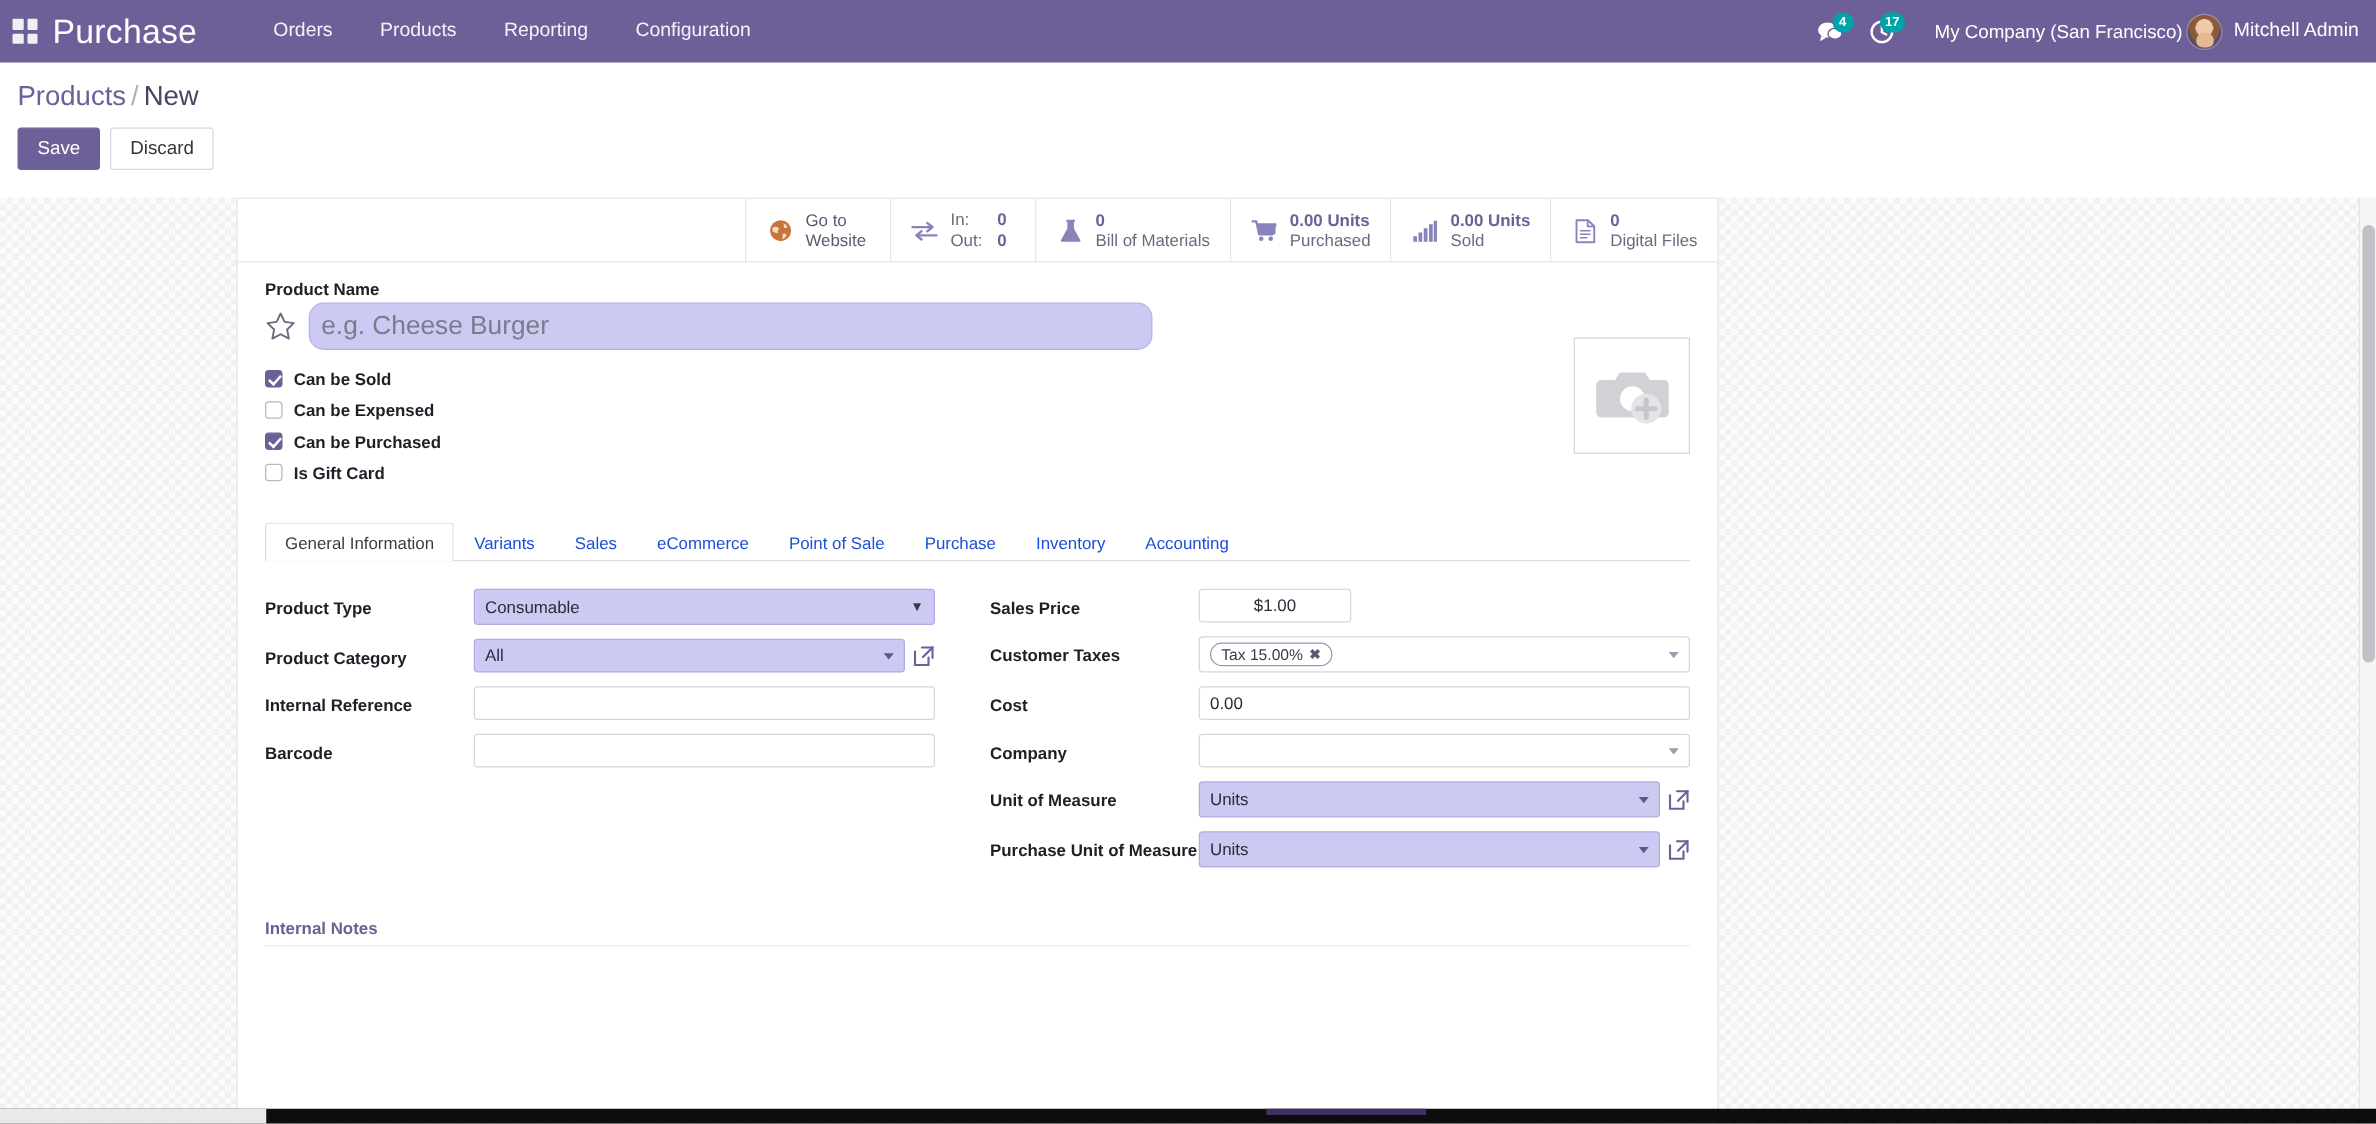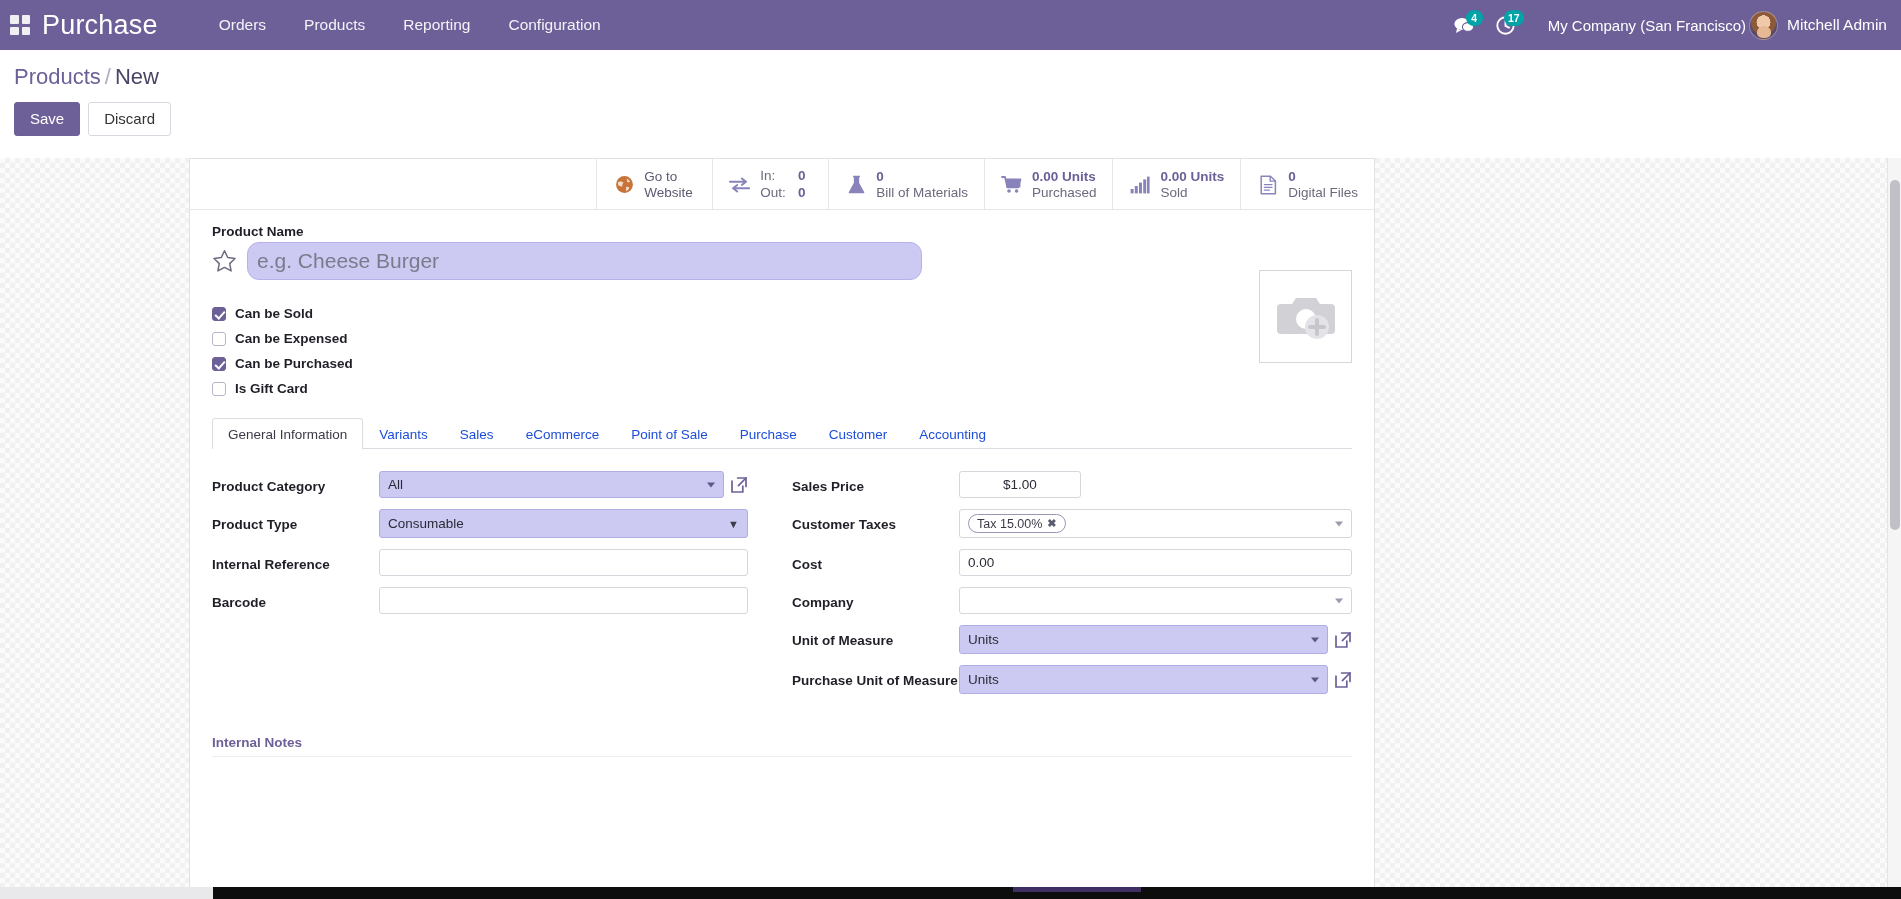--- a/index.html
+++ b/index.html
@@ -119,21 +119,21 @@
   .star-btn { cursor: pointer; display: flex; align-items: center; }
   .name-input {
     width: 675px; height: 38px; font-size: 21px;
     background: #ccc9f2; border: 1px solid #b6b2e8; border-radius: 12px;
     padding: 2px 9px; color: #2b2b38;
     font-family: "Liberation Sans", sans-serif;
   }
   .name-input::placeholder { color: #7b7b8c; opacity: 1; }
 
   .checks { margin-top: 16px; }
-  .check-row { display: flex; align-items: flex-end; gap: 9px; height: 25px; }
+  .check-row { display: flex; align-items: flex-start; gap: 9px; height: 25px; }
   .cb {
     width: 14px; height: 14px; border-radius: 3px; flex: none;
     border: 1px solid #b8b5c9; background: #fff; position: relative; cursor: pointer;
   }
   .cb.on { background: #6d6098; border-color: #6d6098; }
   .cb.on::after {
     content: ""; position: absolute; left: 4px; top: 1px;
     width: 4px; height: 8px; border: solid #fff;
     border-width: 0 2px 2px 0; transform: rotate(42deg);
   }
@@ -421,59 +421,59 @@
         </svg>
       </div>
 
       <div class="tabs">
         <div class="tab active">General Information</div>
         <div class="tab">Variants</div>
         <div class="tab">Sales</div>
         <div class="tab">eCommerce</div>
         <div class="tab">Point of Sale</div>
         <div class="tab">Purchase</div>
-        <div class="tab">Customer</div>
+        <div class="tab">Inventory</div>
         <div class="tab">Accounting</div>
       </div>
 
       <div class="cols">
 
         <div class="col col-left">
+          <div class="f-row">
+            <div class="f-lbl">Product Type</div>
+            <div class="f-ctrl">
+              <div class="sel-wrap">
+                <select class="sel">
+                  <option selected="">Consumable</option>
+                  <option>Service</option>
+                  <option>Storable Product</option>
+                </select>
+                <span class="chev">▼</span>
+              </div>
+            </div>
+          </div>
+
           <div class="f-row">
             <div class="f-lbl">Product Category</div>
             <div class="f-ctrl">
               <div class="m2o hl">
                 <span>All</span>
                 <span class="caret"></span>
               </div>
               <span class="ext-link">
                 <svg width="18" height="18" viewBox="0 0 18 18">
                   <path d="M2 5.2 V16 H12.8 V10" fill="none" stroke="#6d6098" stroke-width="1.7" stroke-linecap="round"></path>
                   <path d="M7.6 2 H16 V10.4" fill="none" stroke="#6d6098" stroke-width="1.7" stroke-linecap="round"></path>
                   <path d="M16 2 L8.4 9.6" stroke="#6d6098" stroke-width="1.7" stroke-linecap="round"></path>
                 </svg>
               </span>
             </div>
           </div>
 
           <div class="f-row">
-            <div class="f-lbl">Product Type</div>
-            <div class="f-ctrl">
-              <div class="sel-wrap">
-                <select class="sel">
-                  <option selected="">Consumable</option>
-                  <option>Service</option>
-                  <option>Storable Product</option>
-                </select>
-                <span class="chev">▼</span>
-              </div>
-            </div>
-          </div>
-
-          <div class="f-row">
             <div class="f-lbl">Internal Reference</div>
             <div class="f-ctrl">
               <input class="inp" type="text" style="">
             </div>
           </div>
 
           <div class="f-row">
             <div class="f-lbl">Barcode</div>
             <div class="f-ctrl">
               <input class="inp" type="text" style="">

